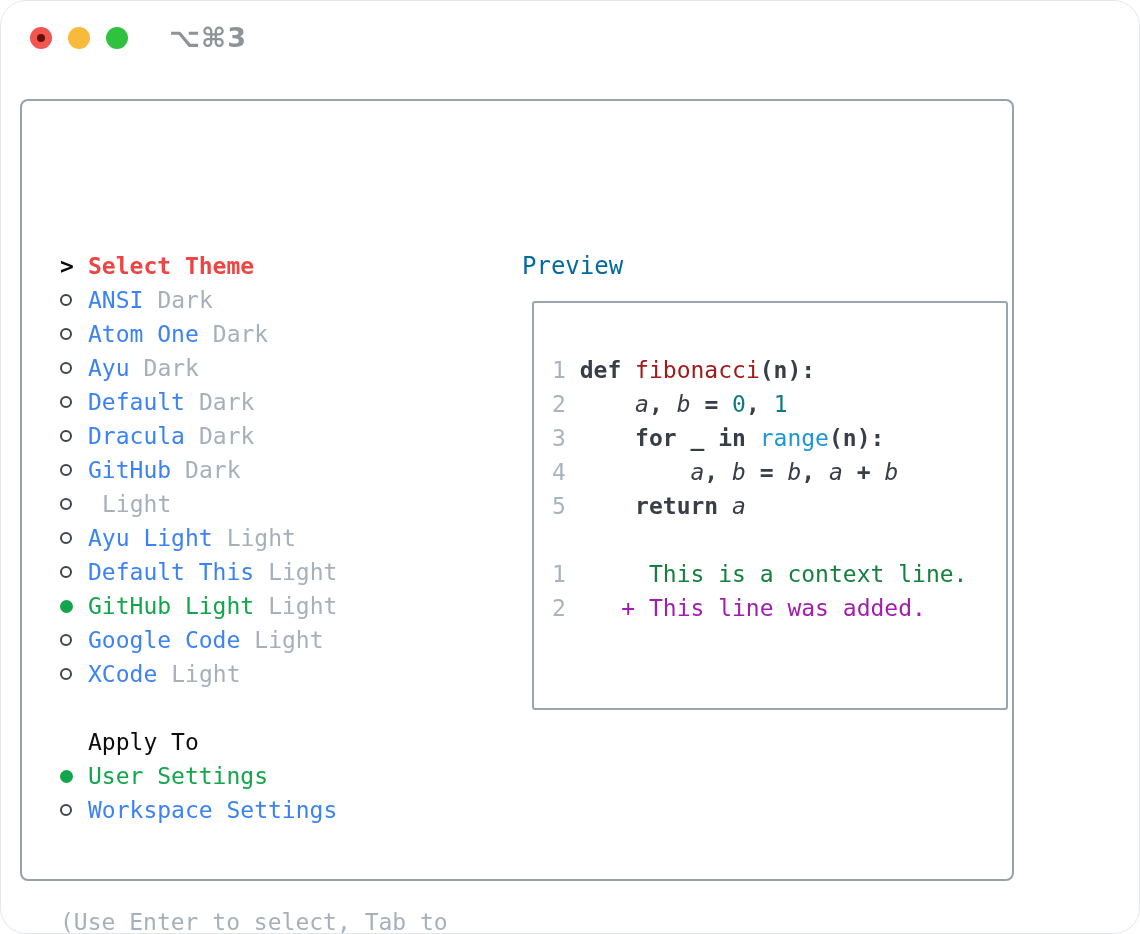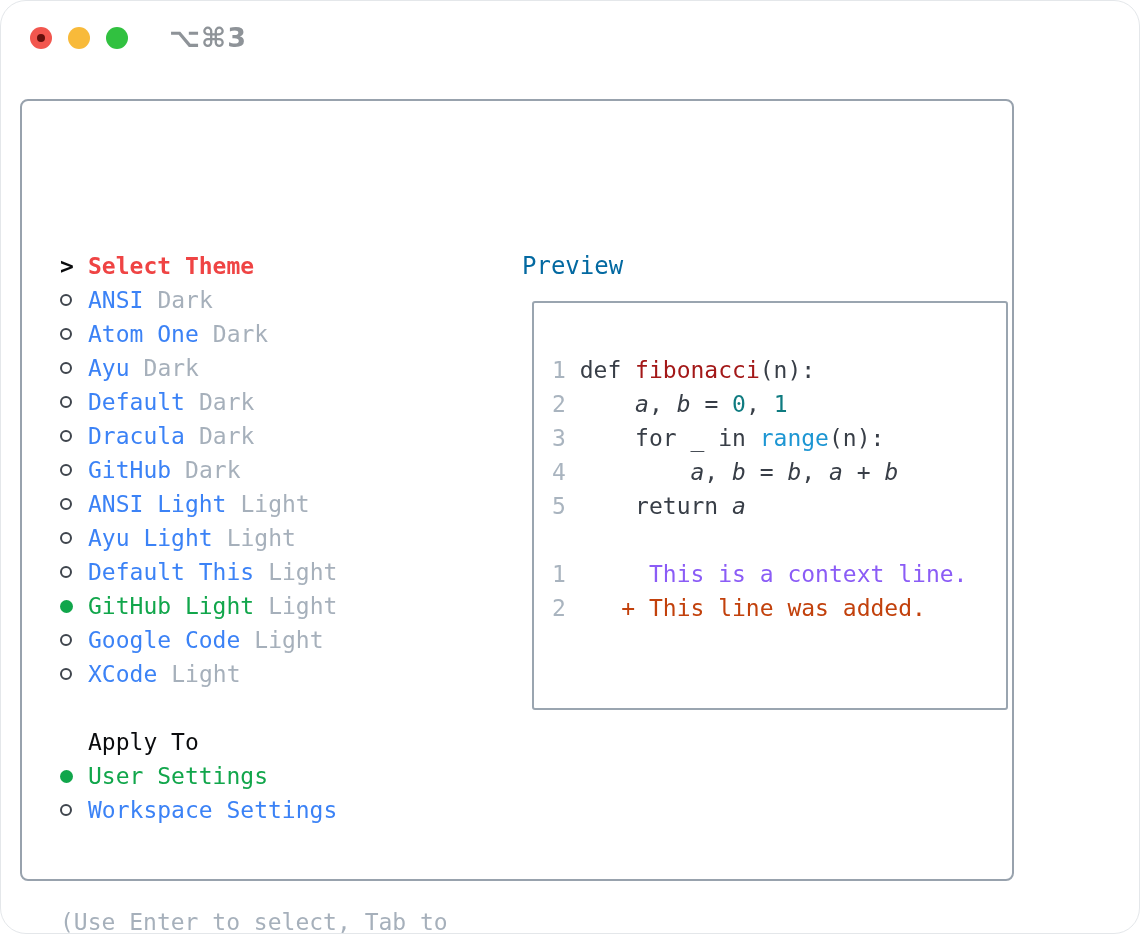--- a/index.html
+++ b/index.html
@@ -31,28 +31,28 @@
   .subhead{color:#0b0c0e;}
   .hint{color:#a6b0bb;margin-top:44px;}
   .spacer{height:34px;}
 
   
   .preview-heading{position:absolute;left:500px;top:148px;height:34px;line-height:34px;font-size:24px;font-weight:normal;color:#0369a1;}
   .preview-box{position:absolute;left:510px;top:200px;width:476px;height:409px;border:2px solid #9aa5b0;border-radius:3px;box-sizing:border-box;background:#fff;}
   .code{position:absolute;left:18px;top:50px;font-size:23px;line-height:34px;}
   .cline{height:34px;white-space:pre;}
   .seg-ln{color:#a9b4bf;}
-  .seg-code{color:#383e47;}
+  .seg-code{color:#383e47;font-weight:bold;}
   .seg-fn{color:#a31818;}
   .seg-num{color:#0f7b80;}
   .seg-fnb{color:#1d96d3;}
   .seg-var{color:#383e47;font-style:italic;}
-  .seg-ctx{color:#8b5cf6;}
+  .seg-ctx{color:#15803d;}
   .seg-del{color:#c32a1c;}
-  .seg-add{color:#c2410c;}
+  .seg-add{color:#a21caf;}
 </style>
 </head>
 <body>
 
 <div class="window">
 
   <div class="titlebar">
     <span class="tl red">
         <span class="dot"></span>
       </span>
@@ -69,21 +69,21 @@
         <span class="h1">Select Theme</span>
       </div>
 
       <div>
           <div class="row"><span class="markerbox"><span class="radio"></span></span><span class="name">ANSI</span><span class="tag">Dark</span></div>
           <div class="row"><span class="markerbox"><span class="radio"></span></span><span class="name">Atom One</span><span class="tag">Dark</span></div>
           <div class="row"><span class="markerbox"><span class="radio"></span></span><span class="name">Ayu</span><span class="tag">Dark</span></div>
           <div class="row"><span class="markerbox"><span class="radio"></span></span><span class="name">Default</span><span class="tag">Dark</span></div>
           <div class="row"><span class="markerbox"><span class="radio"></span></span><span class="name">Dracula</span><span class="tag">Dark</span></div>
           <div class="row"><span class="markerbox"><span class="radio"></span></span><span class="name">GitHub</span><span class="tag">Dark</span></div>
-          <div class="row"><span class="markerbox"><span class="radio"></span></span><span class="name">ANSI Light</span><span class="tag">Light</span></div>
+          <div class="row"><span class="markerbox"><span class="radio"></span></span><span class="tag">Light</span></div>
           <div class="row"><span class="markerbox"><span class="radio"></span></span><span class="name">Ayu Light</span><span class="tag">Light</span></div>
           <div class="row"><span class="markerbox"><span class="radio"></span></span><span class="name">Default This</span><span class="tag">Light</span></div>
           <div class="row"><span class="markerbox"><span class="radio selected"></span></span><span class="name selected-text">GitHub Light</span><span class="tag">Light</span></div>
           <div class="row"><span class="markerbox"><span class="radio"></span></span><span class="name">Google Code</span><span class="tag">Light</span></div>
           <div class="row"><span class="markerbox"><span class="radio"></span></span><span class="name">XCode</span><span class="tag">Light</span></div>
         </div>
 
       <div class="spacer"></div>
 
       <div class="row">

